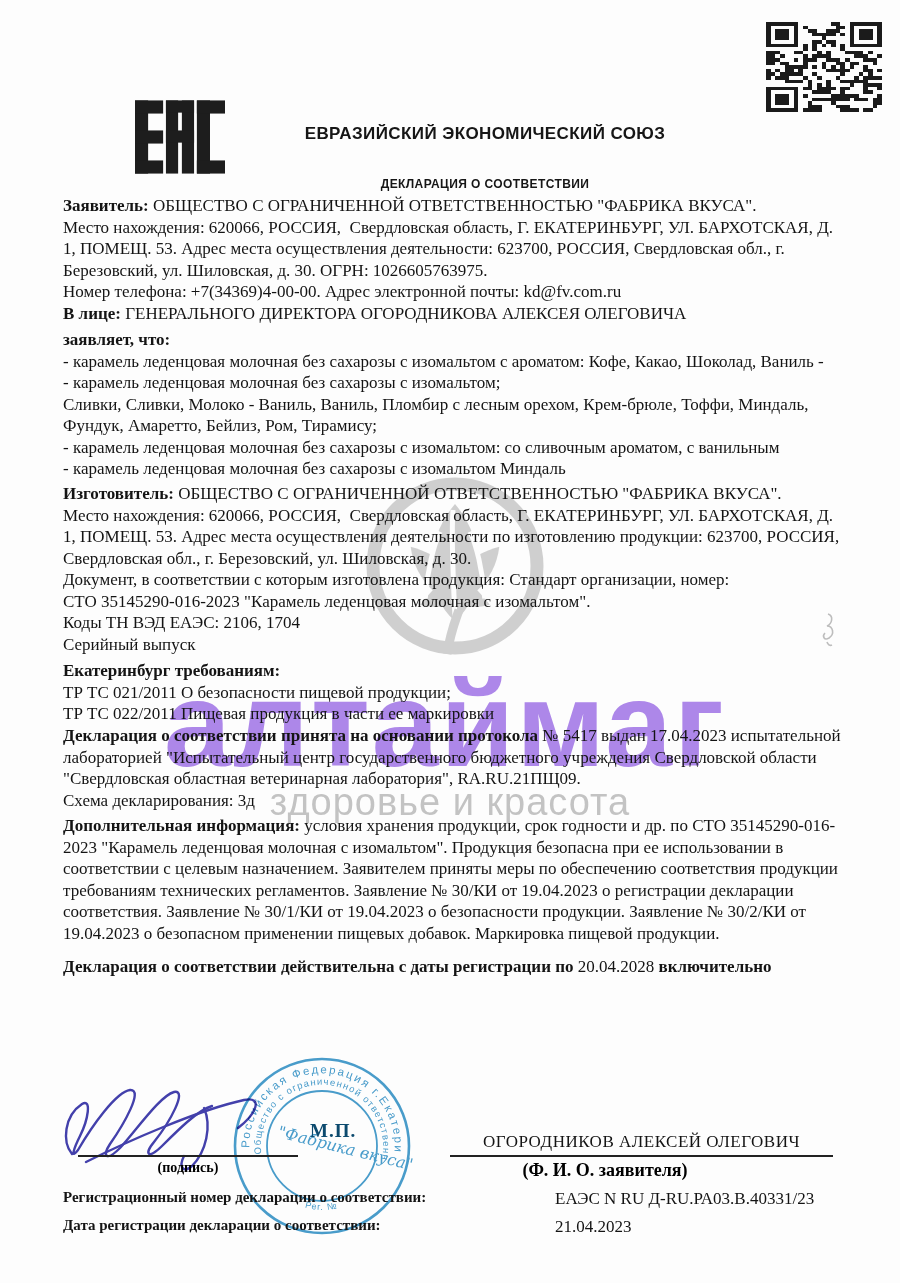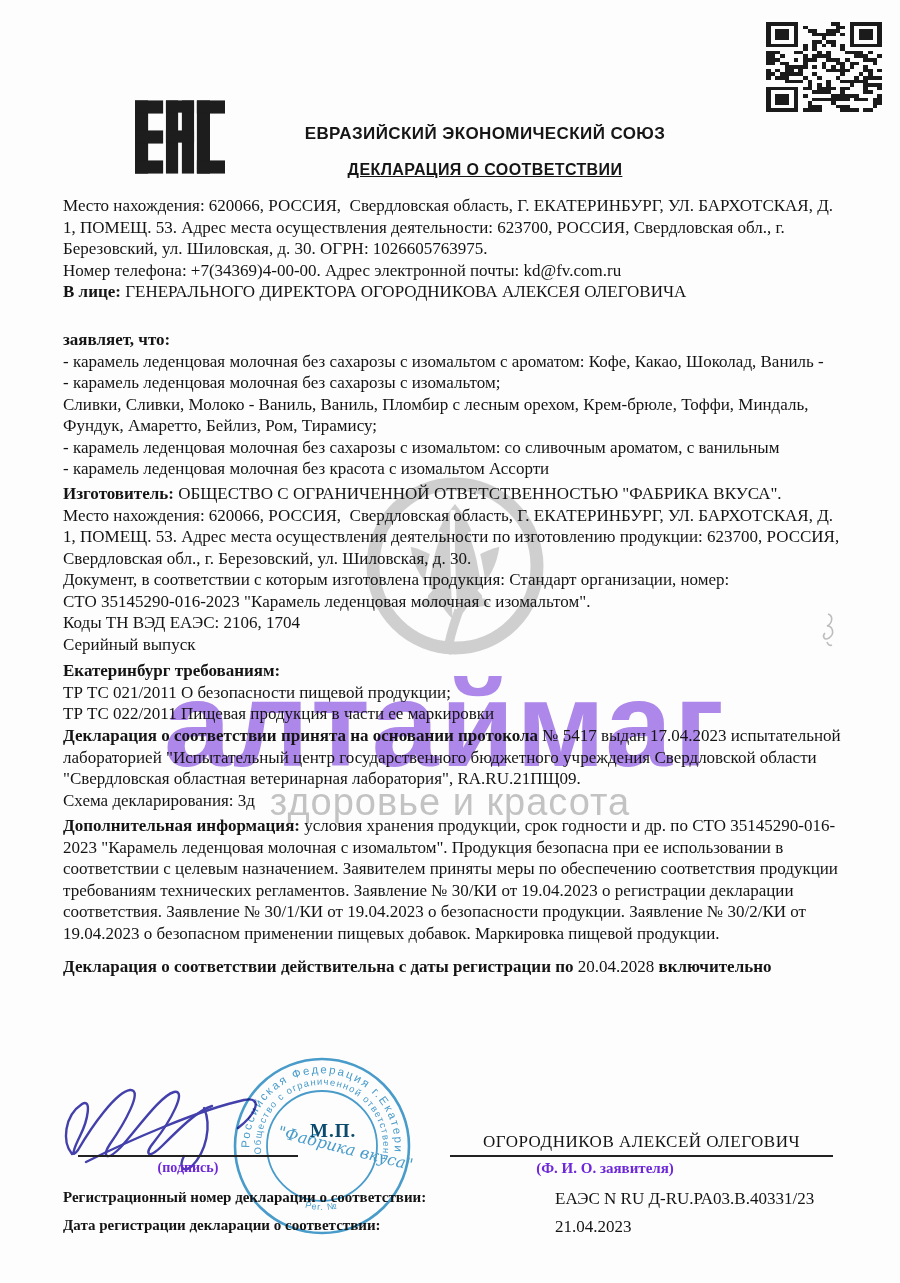--- a/index.html
+++ b/index.html
@@ -4,21 +4,21 @@
 <style>
   html,body{margin:0;padding:0;background:#e8e8e8;}
   .page{position:relative;width:900px;height:1283px;background:#fdfdfd;overflow:hidden;
         font-family:"Liberation Serif",serif;color:#141414;}
   
   .eac-logo{position:absolute;left:135px;top:98px;width:90px;height:78px;}
   .qr{position:absolute;left:766px;top:22px;width:116px;height:90px;}
   .title-wrap{position:absolute;left:145px;top:124px;width:680px;text-align:center;
               font-family:"Liberation Sans",sans-serif;font-weight:bold;color:#161616;}
   .title-line1{font-size:17px;letter-spacing:.4px;}
-  .title-line2{margin-top:17px;font-size:16px;letter-spacing:.4px;text-decoration:underline;}
+  .title-line2{margin-top:33px;font-size:12px;letter-spacing:.4px;}
   
   .doc-section{position:absolute;left:63px;width:800px;font-size:17px;line-height:21.5px;}
   .doc-section .line{white-space:pre;}
   .doc-section b{font-weight:bold;}
   #sec-applicant{top:195px}
   #sec-declares{top:329px}
   #sec-manufacturer{top:483px}
   #sec-requirements{top:660px}
   #sec-basis{top:725px}
   #sec-additional{top:815px}
@@ -33,23 +33,23 @@
             font-family:"Liberation Sans",sans-serif;font-size:38px;line-height:40px;
             letter-spacing:1px;color:#b5b5b5;opacity:.8;}
   
   .sig-svg{position:absolute;left:58px;top:1076px;width:250px;height:100px;mix-blend-mode:multiply;}
   .stamp-svg{position:absolute;left:231px;top:1055px;width:182px;height:182px;
              mix-blend-mode:multiply;opacity:.88;}
   .mp{position:absolute;left:310px;top:1120px;font-weight:bold;font-size:19px;letter-spacing:1px;color:#0c4a6e;}
   .rule{position:absolute;border-top:2px solid #222;height:0;}
   #rule-sign{left:78px;top:1155px;width:220px;}
   #rule-fio{left:450px;top:1155px;width:383px;}
-  .caption{position:absolute;font-weight:bold;font-size:14px;text-align:center;color:#6d28d9;}
+  .caption{position:absolute;font-weight:bold;font-size:14px;text-align:center;color:#000000;}
   #cap-sign{left:118px;top:1160px;width:140px;}
-  #cap-fio{left:450px;top:1160px;width:310px;font-size:15px;}
+  #cap-fio{left:450px;top:1160px;width:310px;font-size:18px;}
   .fio-name{position:absolute;left:450px;top:1132px;width:383px;text-align:center;
             font-size:17px;letter-spacing:.5px;color:#141414;}
   
   .f-label{position:absolute;left:63px;font-weight:bold;font-size:15px;}
   .f-value{position:absolute;left:555px;font-size:17px;}
   #f-label-1,#f-value-1{top:1189px;}
   #f-label-2,#f-value-2{top:1217px;}
   .artifact{position:absolute;left:818px;top:612px;width:22px;height:38px;opacity:.55;}
 </style>
 </head>
@@ -395,34 +395,35 @@
       <rect x="84" y="96" width="4" height="4" fill="#1b1b1b" shape-rendering="crispEdges"></rect>
       <rect x="88" y="96" width="4" height="4" fill="#1b1b1b" shape-rendering="crispEdges"></rect>
     </svg>
 
   <div class="title-wrap">
     <div class="title-line1">ЕВРАЗИЙСКИЙ ЭКОНОМИЧЕСКИЙ СОЮЗ</div>
     <div class="title-line2">ДЕКЛАРАЦИЯ О СООТВЕТСТВИИ</div>
   </div>
 
   <div class="doc-section" id="sec-applicant">
+      <div class="line"><b>Заявитель:</b><span> ОБЩЕСТВО С ОГРАНИЧЕННОЙ ОТВЕТСТВЕННОСТЬЮ "ФАБРИКА ВКУСА".</span></div>
       <div class="line"><span>Место нахождения: 620066, РОССИЯ,  Свердловская область, Г. ЕКАТЕРИНБУРГ, УЛ. БАРХОТСКАЯ, Д.</span></div>
       <div class="line"><span>1, ПОМЕЩ. 53. Адрес места осуществления деятельности: 623700, РОССИЯ, Свердловская обл., г.</span></div>
       <div class="line"><span>Березовский, ул. Шиловская, д. 30. ОГРН: 1026605763975.</span></div>
       <div class="line"><span>Номер телефона: +7(34369)4-00-00. Адрес электронной почты: kd@fv.com.ru</span></div>
       <div class="line"><b>В лице:</b><span> ГЕНЕРАЛЬНОГО ДИРЕКТОРА ОГОРОДНИКОВА АЛЕКСЕЯ ОЛЕГОВИЧА</span></div>
     </div>
   <div class="doc-section" id="sec-declares">
       <div class="line"><b>заявляет, что:</b></div>
       <div class="line"><span>- карамель леденцовая молочная без сахарозы с изомальтом с ароматом: Кофе, Какао, Шоколад, Ваниль -</span></div>
       <div class="line"><span>- карамель леденцовая молочная без сахарозы с изомальтом;</span></div>
       <div class="line"><span>Сливки, Сливки, Молоко - Ваниль, Ваниль, Пломбир с лесным орехом, Крем-брюле, Тоффи, Миндаль,</span></div>
       <div class="line"><span>Фундук, Амаретто, Бейлиз, Ром, Тирамису;</span></div>
       <div class="line"><span>- карамель леденцовая молочная без сахарозы с изомальтом: со сливочным ароматом, с ванильным</span></div>
-      <div class="line"><span>- карамель леденцовая молочная без красота с изомальтом Ассорти</span></div>
+      <div class="line"><span>- карамель леденцовая молочная без сахарозы с изомальтом Миндаль</span></div>
     </div>
   <div class="doc-section" id="sec-manufacturer">
       <div class="line"><b>Изготовитель:</b><span> ОБЩЕСТВО С ОГРАНИЧЕННОЙ ОТВЕТСТВЕННОСТЬЮ "ФАБРИКА ВКУСА".</span></div>
       <div class="line"><span>Место нахождения: 620066, РОССИЯ,  Свердловская область, Г. ЕКАТЕРИНБУРГ, УЛ. БАРХОТСКАЯ, Д.</span></div>
       <div class="line"><span>1, ПОМЕЩ. 53. Адрес места осуществления деятельности по изготовлению продукции: 623700, РОССИЯ,</span></div>
       <div class="line"><span>Свердловская обл., г. Березовский, ул. Шиловская, д. 30.</span></div>
       <div class="line"><span>Документ, в соответствии с которым изготовлена продукция: Стандарт организации, номер:</span></div>
       <div class="line"><span>СТО 35145290-016-2023 "Карамель леденцовая молочная с изомальтом".</span></div>
       <div class="line"><span>Коды ТН ВЭД ЕАЭС: 2106, 1704</span></div>
       <div class="line"><span>Серийный выпуск</span></div>

